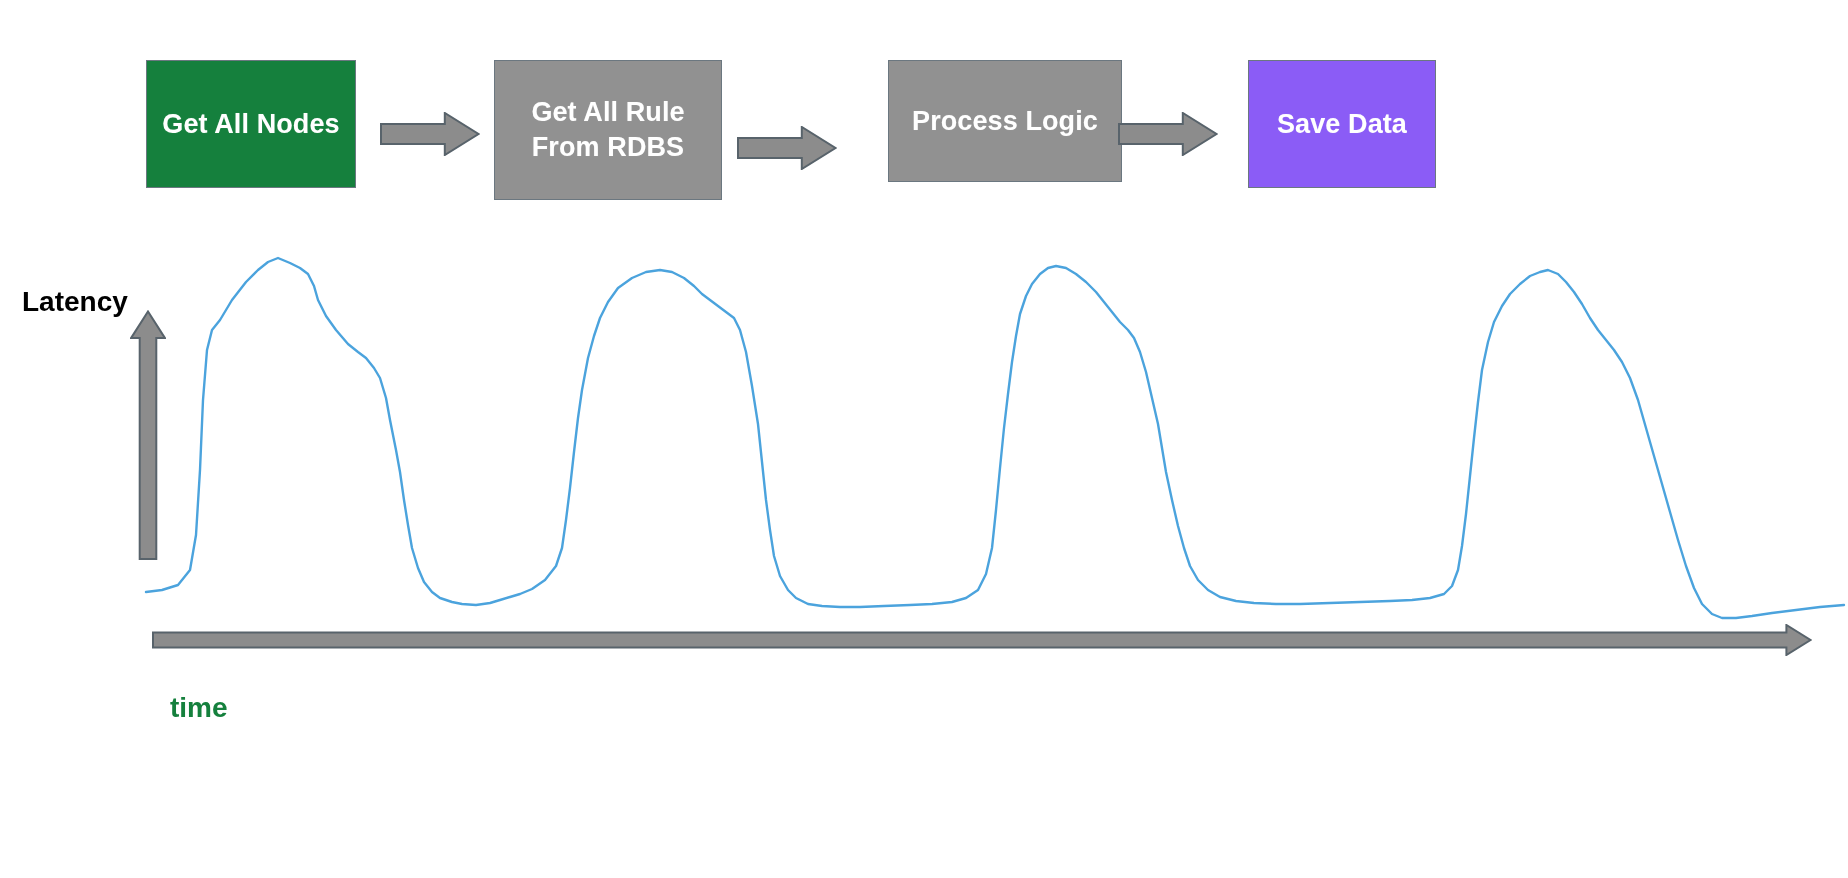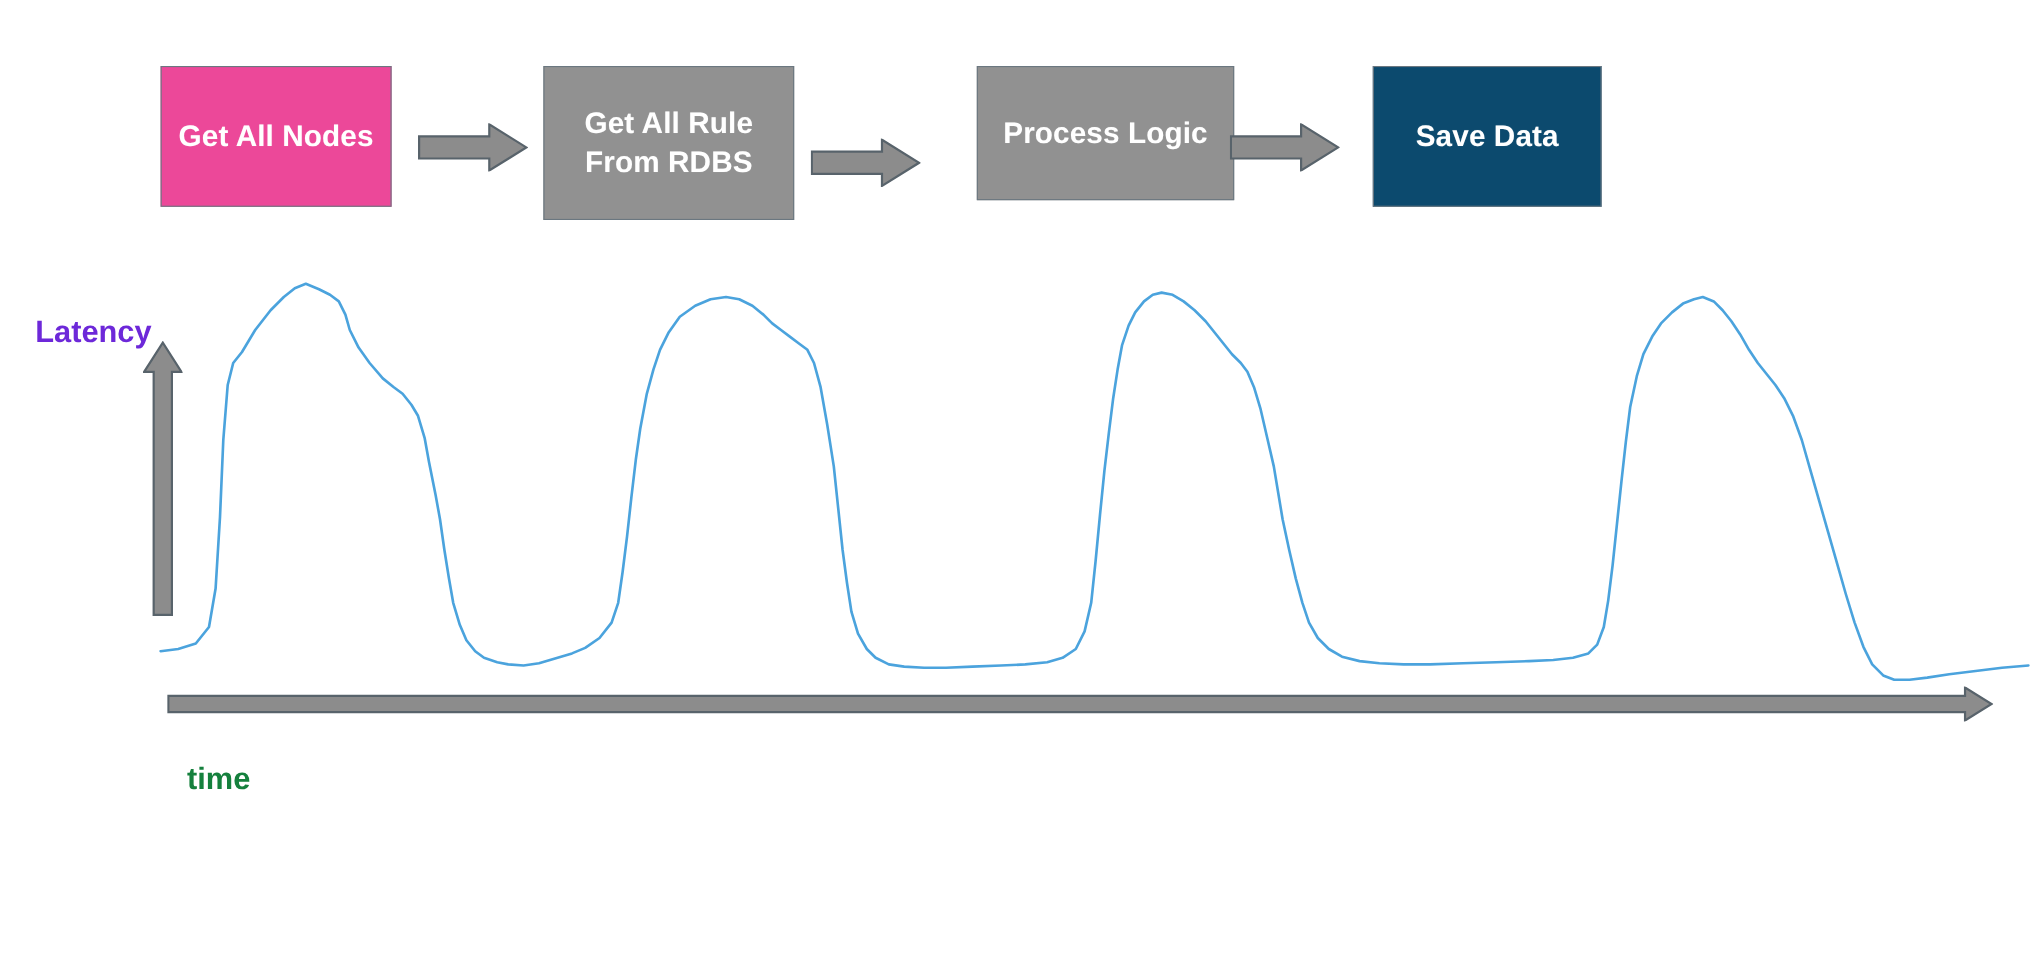--- a/index.html
+++ b/index.html
@@ -60,50 +60,50 @@
     width: 1848px;
     height: 878px;
     pointer-events: none;
   }
 </style>
 </head>
 <body>
 
 <div id="page">
 
-  <div class="flow-box" id="box-0" style="left: 146px; top: 60px; width: 210px; height: 128px; background: #ec4899; border-color: rgb(107, 119, 128); color: rgb(255, 255, 255);">
+  <div class="flow-box" id="box-0" style="left: 146px; top: 60px; width: 210px; height: 128px; background: #15803d; border-color: rgb(107, 119, 128); color: rgb(255, 255, 255);">
       <span>Get All Nodes</span>
     </div>
   <div class="flow-box" id="box-1" style="left: 494px; top: 60px; width: 228px; height: 140px; background: rgb(145, 145, 145); border-color: rgb(107, 119, 128); color: rgb(255, 255, 255);">
       <span>Get All Rule<br>From RDBS</span>
     </div>
   <div class="flow-box" id="box-2" style="left: 888px; top: 60px; width: 234px; height: 122px; background: rgb(145, 145, 145); border-color: rgb(107, 119, 128); color: rgb(255, 255, 255);">
       <span>Process Logic</span>
     </div>
-  <div class="flow-box" id="box-3" style="left: 1248px; top: 60px; width: 208px; height: 128px; background: #0c4a6e; border-color: rgb(107, 119, 128); color: rgb(255, 255, 255);">
+  <div class="flow-box" id="box-3" style="left: 1248px; top: 60px; width: 188px; height: 128px; background: #8b5cf6; border-color: rgb(107, 119, 128); color: rgb(255, 255, 255);">
       <span>Save Data</span>
     </div>
 
   <div class="flow-arrow" id="conn-0" style="left: 380px; top: 112px;">
       <svg width="100" height="44" viewBox="0 0 100 44">
         <polygon points="1.0,11.9 64.8,11.9 64.8,1.0 98.5,22.0 64.8,43.0 64.8,32.1 1.0,32.1" fill="#8c8c8c" stroke="#58636b" stroke-width="2" stroke-linejoin="miter"></polygon>
       </svg>
     </div>
   <div class="flow-arrow" id="conn-1" style="left: 737px; top: 126px;">
       <svg width="100" height="44" viewBox="0 0 100 44">
         <polygon points="1.0,11.9 64.8,11.9 64.8,1.0 98.5,22.0 64.8,43.0 64.8,32.1 1.0,32.1" fill="#8c8c8c" stroke="#58636b" stroke-width="2" stroke-linejoin="miter"></polygon>
       </svg>
     </div>
   <div class="flow-arrow" id="conn-2" style="left: 1118px; top: 112px;">
       <svg width="100" height="44" viewBox="0 0 100 44">
         <polygon points="1.0,11.9 64.8,11.9 64.8,1.0 98.5,22.0 64.8,43.0 64.8,32.1 1.0,32.1" fill="#8c8c8c" stroke="#58636b" stroke-width="2" stroke-linejoin="miter"></polygon>
       </svg>
     </div>
 
-  <div class="axis-label" id="y-axis-label" style="left: 32px; top: 286px; color: #6d28d9;">Latency</div>
+  <div class="axis-label" id="y-axis-label" style="left: 22px; top: 286px; color: #000000;">Latency</div>
   <div class="axis-arrow" id="y-axis-arrow" style="left: 130px; top: 310px;">
       <svg width="36" height="250" viewBox="0 0 36 250">
         <polygon points="9.7,249.0 9.7,28.1 1.0,28.1 18.0,1.5 35.0,28.1 26.3,28.1 26.3,249.0" fill="#8c8c8c" stroke="#58636b" stroke-width="2" stroke-linejoin="miter"></polygon>
       </svg>
     </div>
 
   <div class="axis-arrow" id="x-axis-arrow" style="left: 152px; top: 624px;">
       <svg width="1660" height="32" viewBox="0 0 1660 32">
         <polygon points="1.0,8.6 1634.4,8.6 1634.4,1.0 1658.5,16.0 1634.4,31.0 1634.4,23.4 1.0,23.4" fill="#8c8c8c" stroke="#58636b" stroke-width="2" stroke-linejoin="miter"></polygon>
       </svg>

